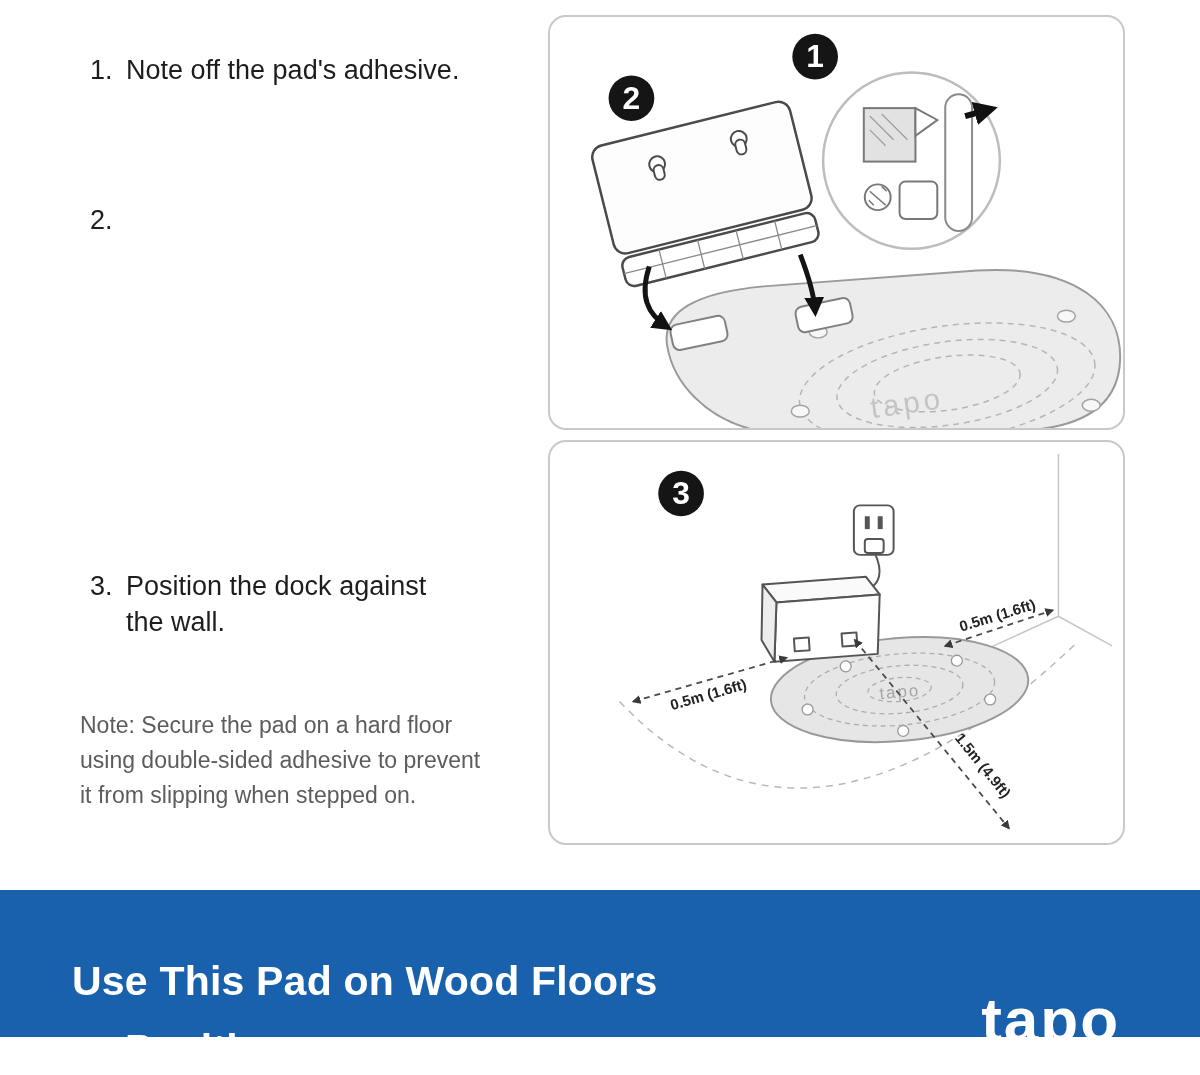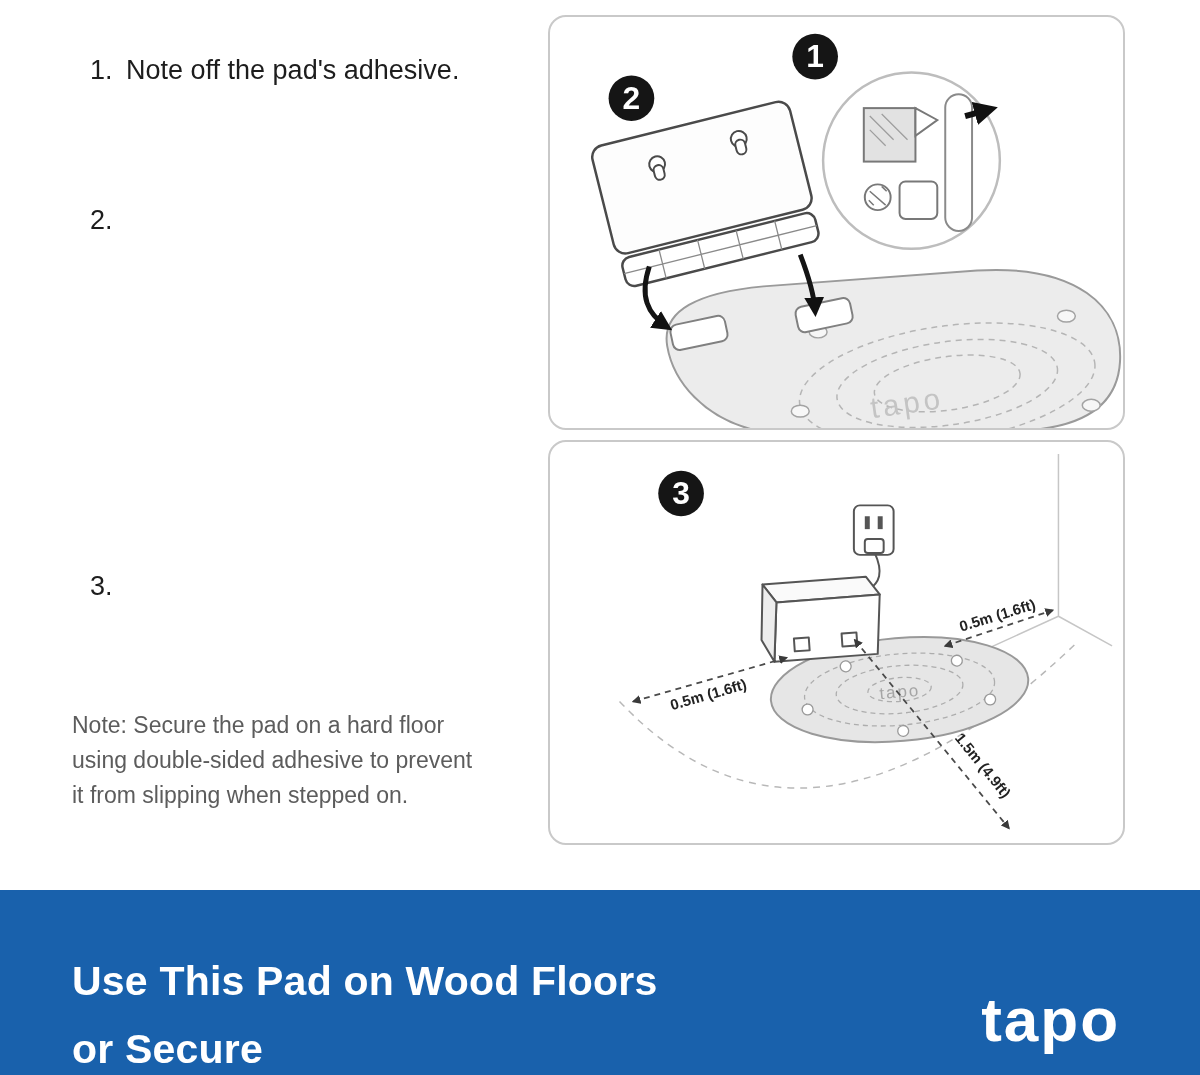--- a/index.html
+++ b/index.html
@@ -3,31 +3,31 @@
 <meta charset="utf-8">
 <style>
   html,body{margin:0;padding:0;background:#ffffff;}
   body{font-family:"Liberation Sans", sans-serif;}
   .page{position:relative;width:1200px;height:1075px;background:#ffffff;overflow:hidden;}
 
   
   .step{position:absolute;display:flex;gap:8px;color:#1d1d1d;font-size:27px;line-height:1.35;}
   .step-num{min-width:28px;}
   .step-text{white-space:pre-line;}
-  .note{position:absolute;left:72px;top:708px;width:440px;color:#5c5c5c;font-size:23px;line-height:1.52;white-space:pre-line;}
+  .note{position:absolute;left:80px;top:708px;width:440px;color:#5c5c5c;font-size:23px;line-height:1.52;white-space:pre-line;}
 
   
   .panel{position:absolute;left:548px;width:577px;background:#fff;border:2px solid #c9c9c9;border-radius:18px;overflow:hidden;box-sizing:border-box;}
   .panel-1{top:15px;height:415px;}
   .panel-2{top:440px;height:405px;}
   .panel svg{position:absolute;left:0;top:0;width:100%;height:100%;}
   svg text{font-family:"Liberation Sans", sans-serif;}
 
   
-  .banner{position:absolute;left:0;top:890px;width:1200px;height:185px;background:#1961ac;color:#ffffff;}
+  .banner{position:absolute;left:0;top:890px;width:1200px;height:147px;background:#1961ac;color:#ffffff;}
   .banner-line{position:absolute;left:72px;font-size:41px;font-weight:bold;letter-spacing:0.2px;}
   .banner-line-1{top:68px;}
   .banner-line-2{top:136px;}
   .banner-logo{position:absolute;right:80px;top:94px;font-size:62px;font-weight:bold;letter-spacing:2px;}
 </style>
 </head>
 <body>
 
 <div class="page">
 
@@ -35,20 +35,22 @@
     <span class="step-num">1.</span>
     <span class="step-text">Note off the pad's adhesive.</span>
   </div>
 
   <div class="step" style="left:90px;top:202px;">
     <span class="step-num">2.</span>
   </div>
 
   <div class="step" style="left:90px;top:568px;">
     <span class="step-num">3.</span>
+    <span class="step-text">Position the dock against
+the wall.</span>
   </div>
 
   <div class="note">Note: Secure the pad on a hard floor
 using double-sided adhesive to prevent
 it from slipping when stepped on.</div>
 
   <div class="panel panel-1">
     <svg viewBox="0 0 577 415" preserveAspectRatio="none">
       <defs>
         <marker id="ah1" viewBox="0 0 10 10" refX="7" refY="5" markerWidth="4" markerHeight="4" orient="auto-start-reverse">
@@ -178,17 +180,17 @@
 
       <g>
         <circle cx="132" cy="52" r="23" fill="#151515"></circle>
         <text x="132" y="63" text-anchor="middle" font-size="32" font-weight="bold" fill="#fff">3</text>
       </g>
     </svg>
   </div>
 
   <div class="banner">
     <div class="banner-line banner-line-1">Use This Pad on Wood Floors</div>
-    <div class="banner-line banner-line-2">or Secure</div>
+    <div class="banner-line banner-line-2">or Position</div>
     <div class="banner-logo">tapo</div>
   </div>
 
 </div>
 
 </body></html>

